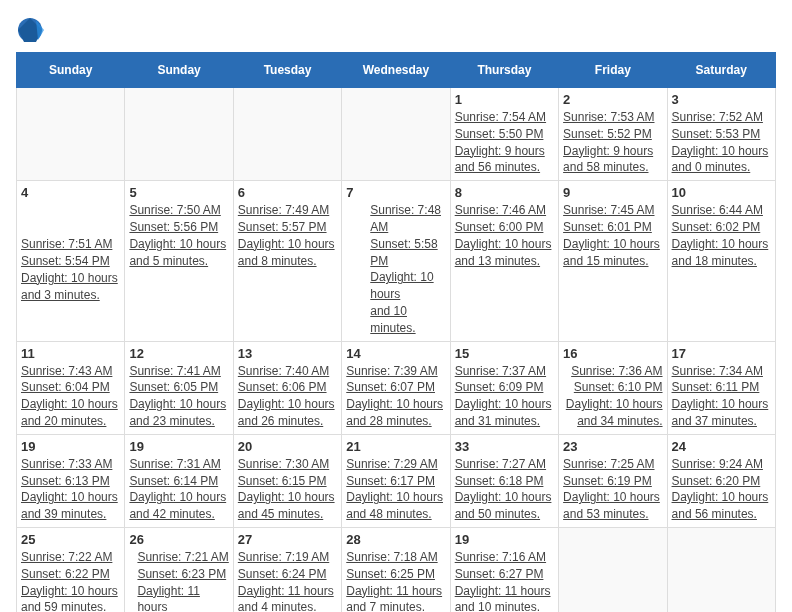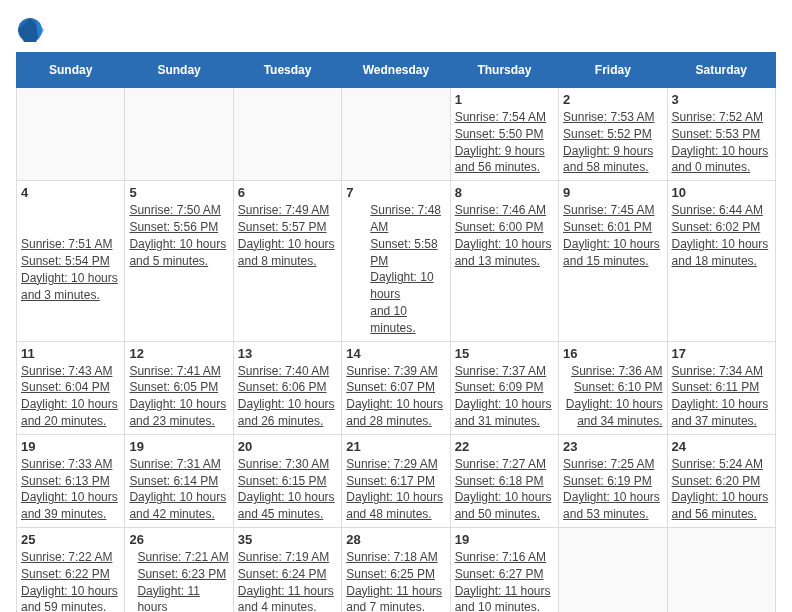--- a/index.html
+++ b/index.html
@@ -275,36 +275,36 @@
 and 45 minutes.</div>
         </td>
         <td>
           <span class="day-number">21</span>
           <div class="day-info" style="white-space: pre-line;">Sunrise: 7:29 AM
 Sunset: 6:17 PM
 Daylight: 10 hours
 and 48 minutes.</div>
         </td>
         <td>
-          <span class="day-number">22</span>
+          <span class="day-number">33</span>
           <div class="day-info" style="white-space: pre-line;">Sunrise: 7:27 AM
 Sunset: 6:18 PM
 Daylight: 10 hours
 and 50 minutes.</div>
         </td>
         <td>
           <span class="day-number">23</span>
           <div class="day-info" style="white-space: pre-line;">Sunrise: 7:25 AM
 Sunset: 6:19 PM
 Daylight: 10 hours
 and 53 minutes.</div>
         </td>
         <td>
           <span class="day-number">24</span>
-          <div class="day-info" style="white-space: pre-line;">Sunrise: 5:24 AM
+          <div class="day-info" style="white-space: pre-line;">Sunrise: 9:24 AM
 Sunset: 6:20 PM
 Daylight: 10 hours
 and 56 minutes.</div>
         </td>
       </tr>
       <tr>
         <td>
           <span class="day-number">25</span>
           <div class="day-info" style="white-space: pre-line;">Sunrise: 7:22 AM
 Sunset: 6:22 PM
@@ -312,21 +312,21 @@
 and 59 minutes.</div>
         </td>
         <td>
           <span class="day-number">26</span>
           <div class="day-info" style="white-space: pre-line; margin-left: 8px;">Sunrise: 7:21 AM
 Sunset: 6:23 PM
 Daylight: 11 hours
 and 2 minutes.</div>
         </td>
         <td>
-          <span class="day-number">35</span>
+          <span class="day-number">27</span>
           <div class="day-info" style="white-space: pre-line;">Sunrise: 7:19 AM
 Sunset: 6:24 PM
 Daylight: 11 hours
 and 4 minutes.</div>
         </td>
         <td>
           <span class="day-number">28</span>
           <div class="day-info" style="white-space: pre-line;">Sunrise: 7:18 AM
 Sunset: 6:25 PM
 Daylight: 11 hours

